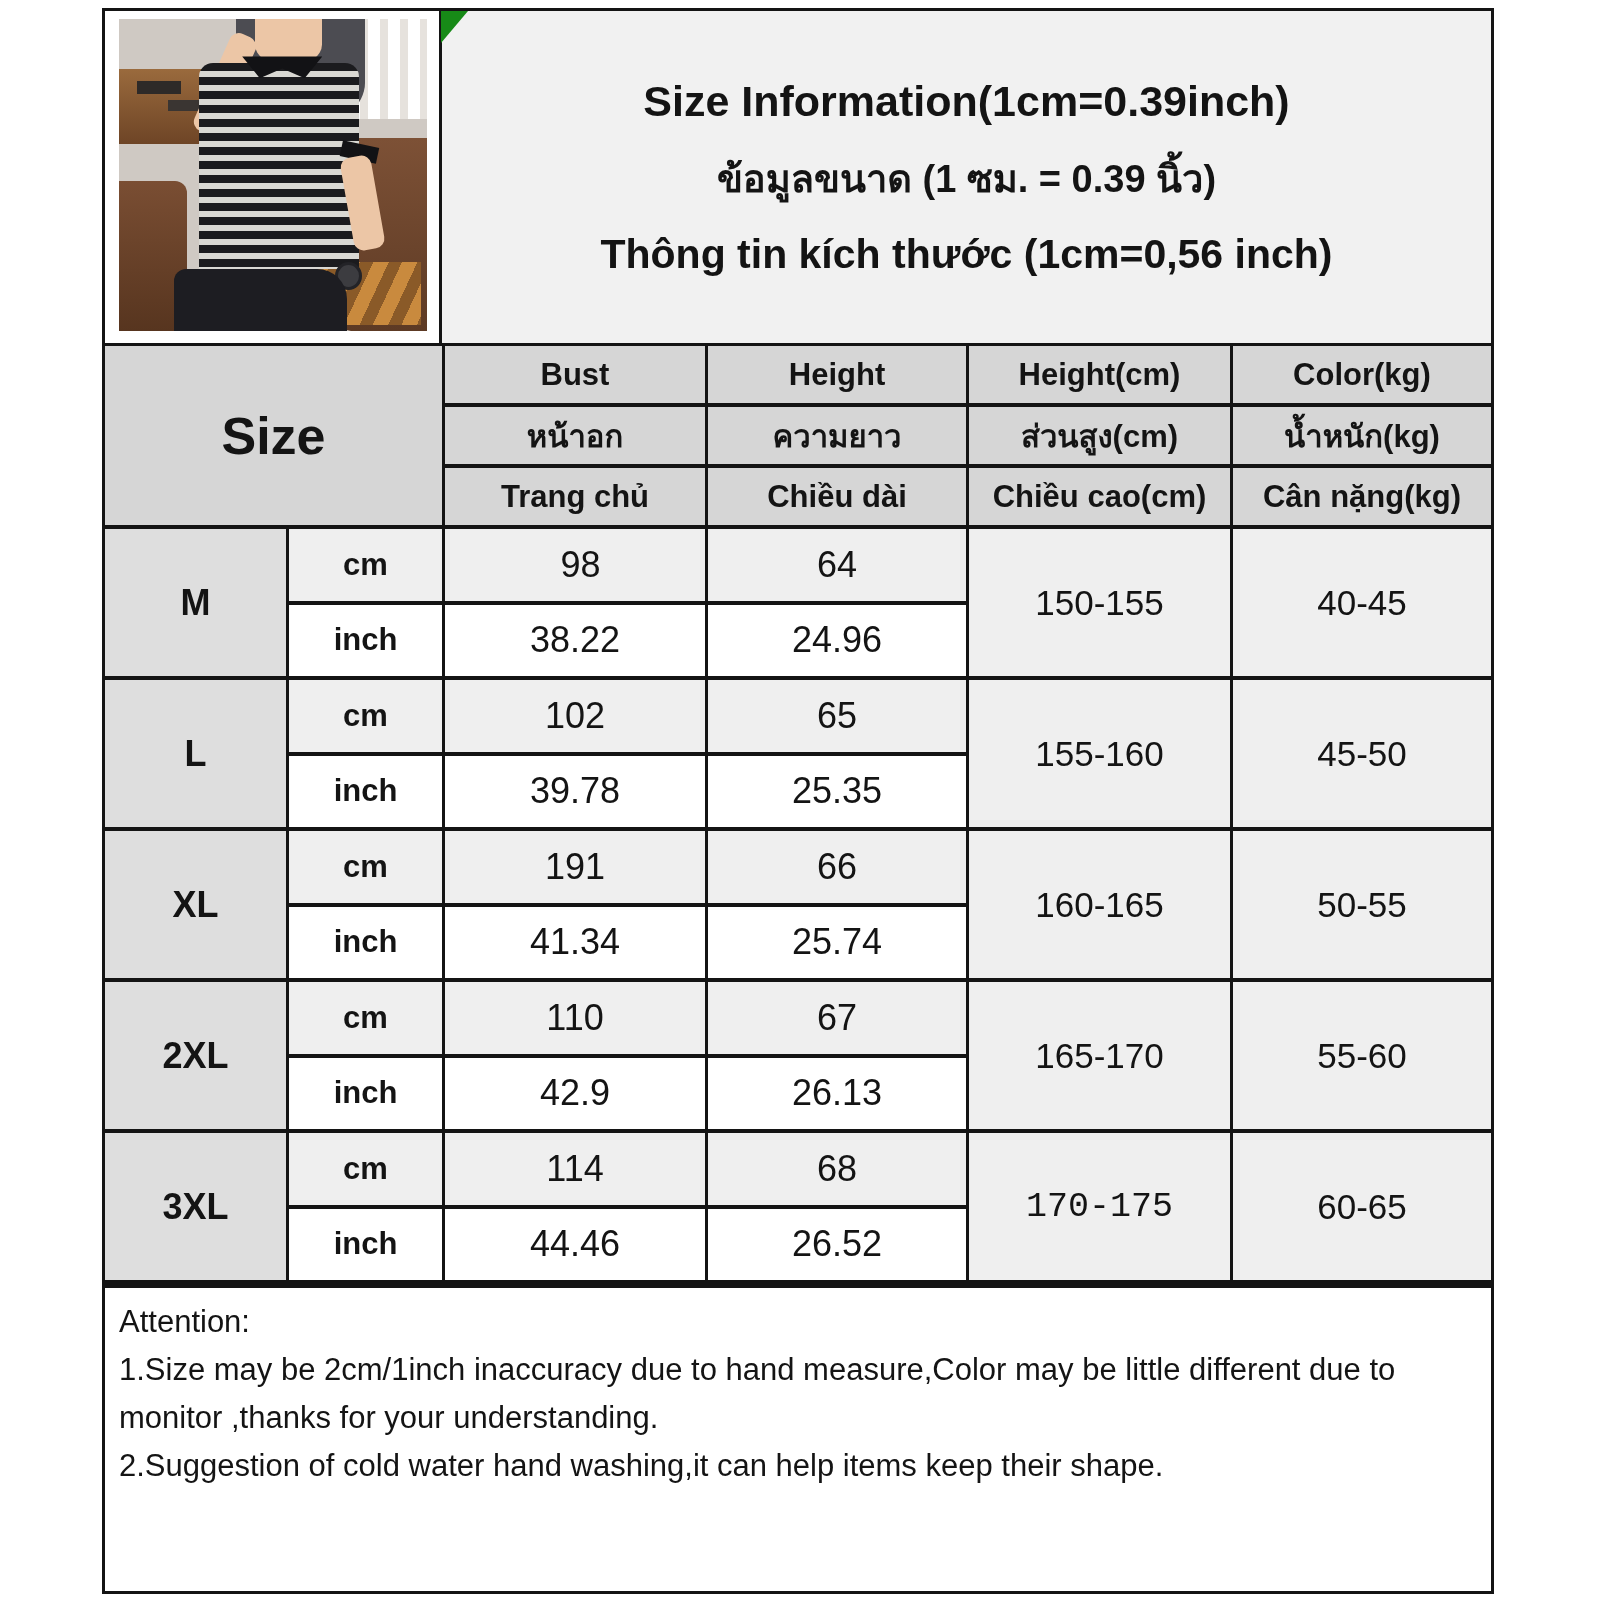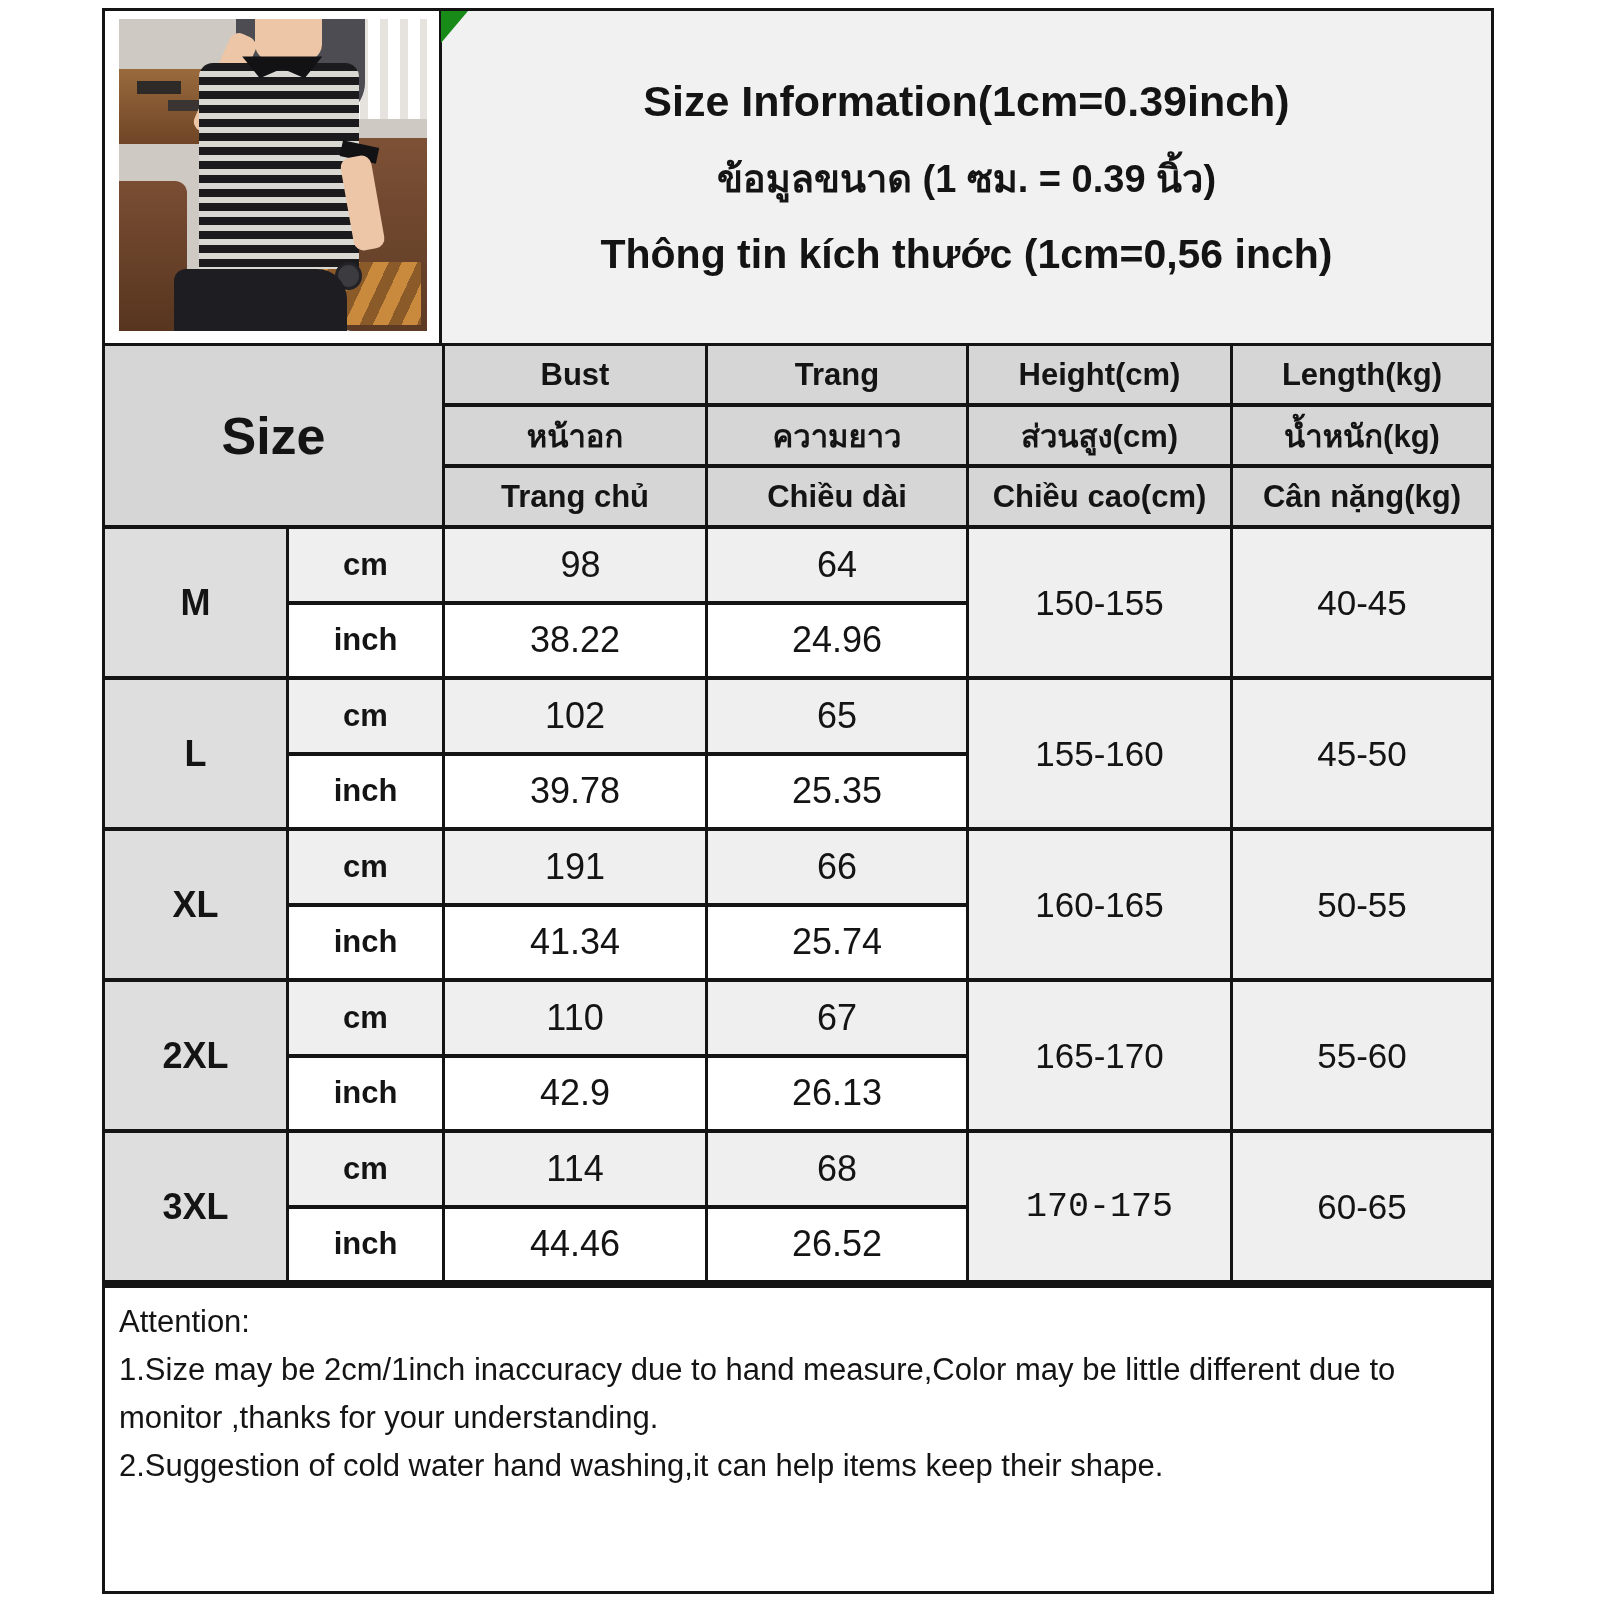--- a/index.html
+++ b/index.html
@@ -96,23 +96,23 @@
       <div class="title-th">ข้อมูลขนาด (1 ซม. = 0.39 นิ้ว)</div>
       <div class="title-vi">Thông tin kích thước (1cm=0,56 inch)</div>
     </div>
   </div>
 
   <div class="size-grid">
 
     <div class="cell corner" style="grid-column:1/3;grid-row:1/4;">Size</div>
 
     <div class="cell hdr" style="grid-column:3;grid-row:1;text-align:right;">Bust</div>
-    <div class="cell hdr" style="grid-column:4;grid-row:1;">Trang</div>
+    <div class="cell hdr" style="grid-column:4;grid-row:1;">Height</div>
     <div class="cell hdr" style="grid-column:5;grid-row:1;">Height(cm)</div>
-    <div class="cell hdr" style="grid-column:6;grid-row:1;">Length(kg)</div>
+    <div class="cell hdr" style="grid-column:6;grid-row:1;">Color(kg)</div>
 
     <div class="cell hdr" style="grid-column:3;grid-row:2;">หน้าอก</div>
     <div class="cell hdr" style="grid-column:4;grid-row:2;">ความยาว</div>
     <div class="cell hdr" style="grid-column:5;grid-row:2;">ส่วนสูง(cm)</div>
     <div class="cell hdr" style="grid-column:6;grid-row:2;">น้ำหนัก(kg)</div>
 
     <div class="cell hdr" style="grid-column:3;grid-row:3;">Trang chủ</div>
     <div class="cell hdr" style="grid-column:4;grid-row:3;">Chiều dài</div>
     <div class="cell hdr" style="grid-column:5;grid-row:3;">Chiều cao(cm)</div>
     <div class="cell hdr" style="grid-column:6;grid-row:3;">Cân nặng(kg)</div>

